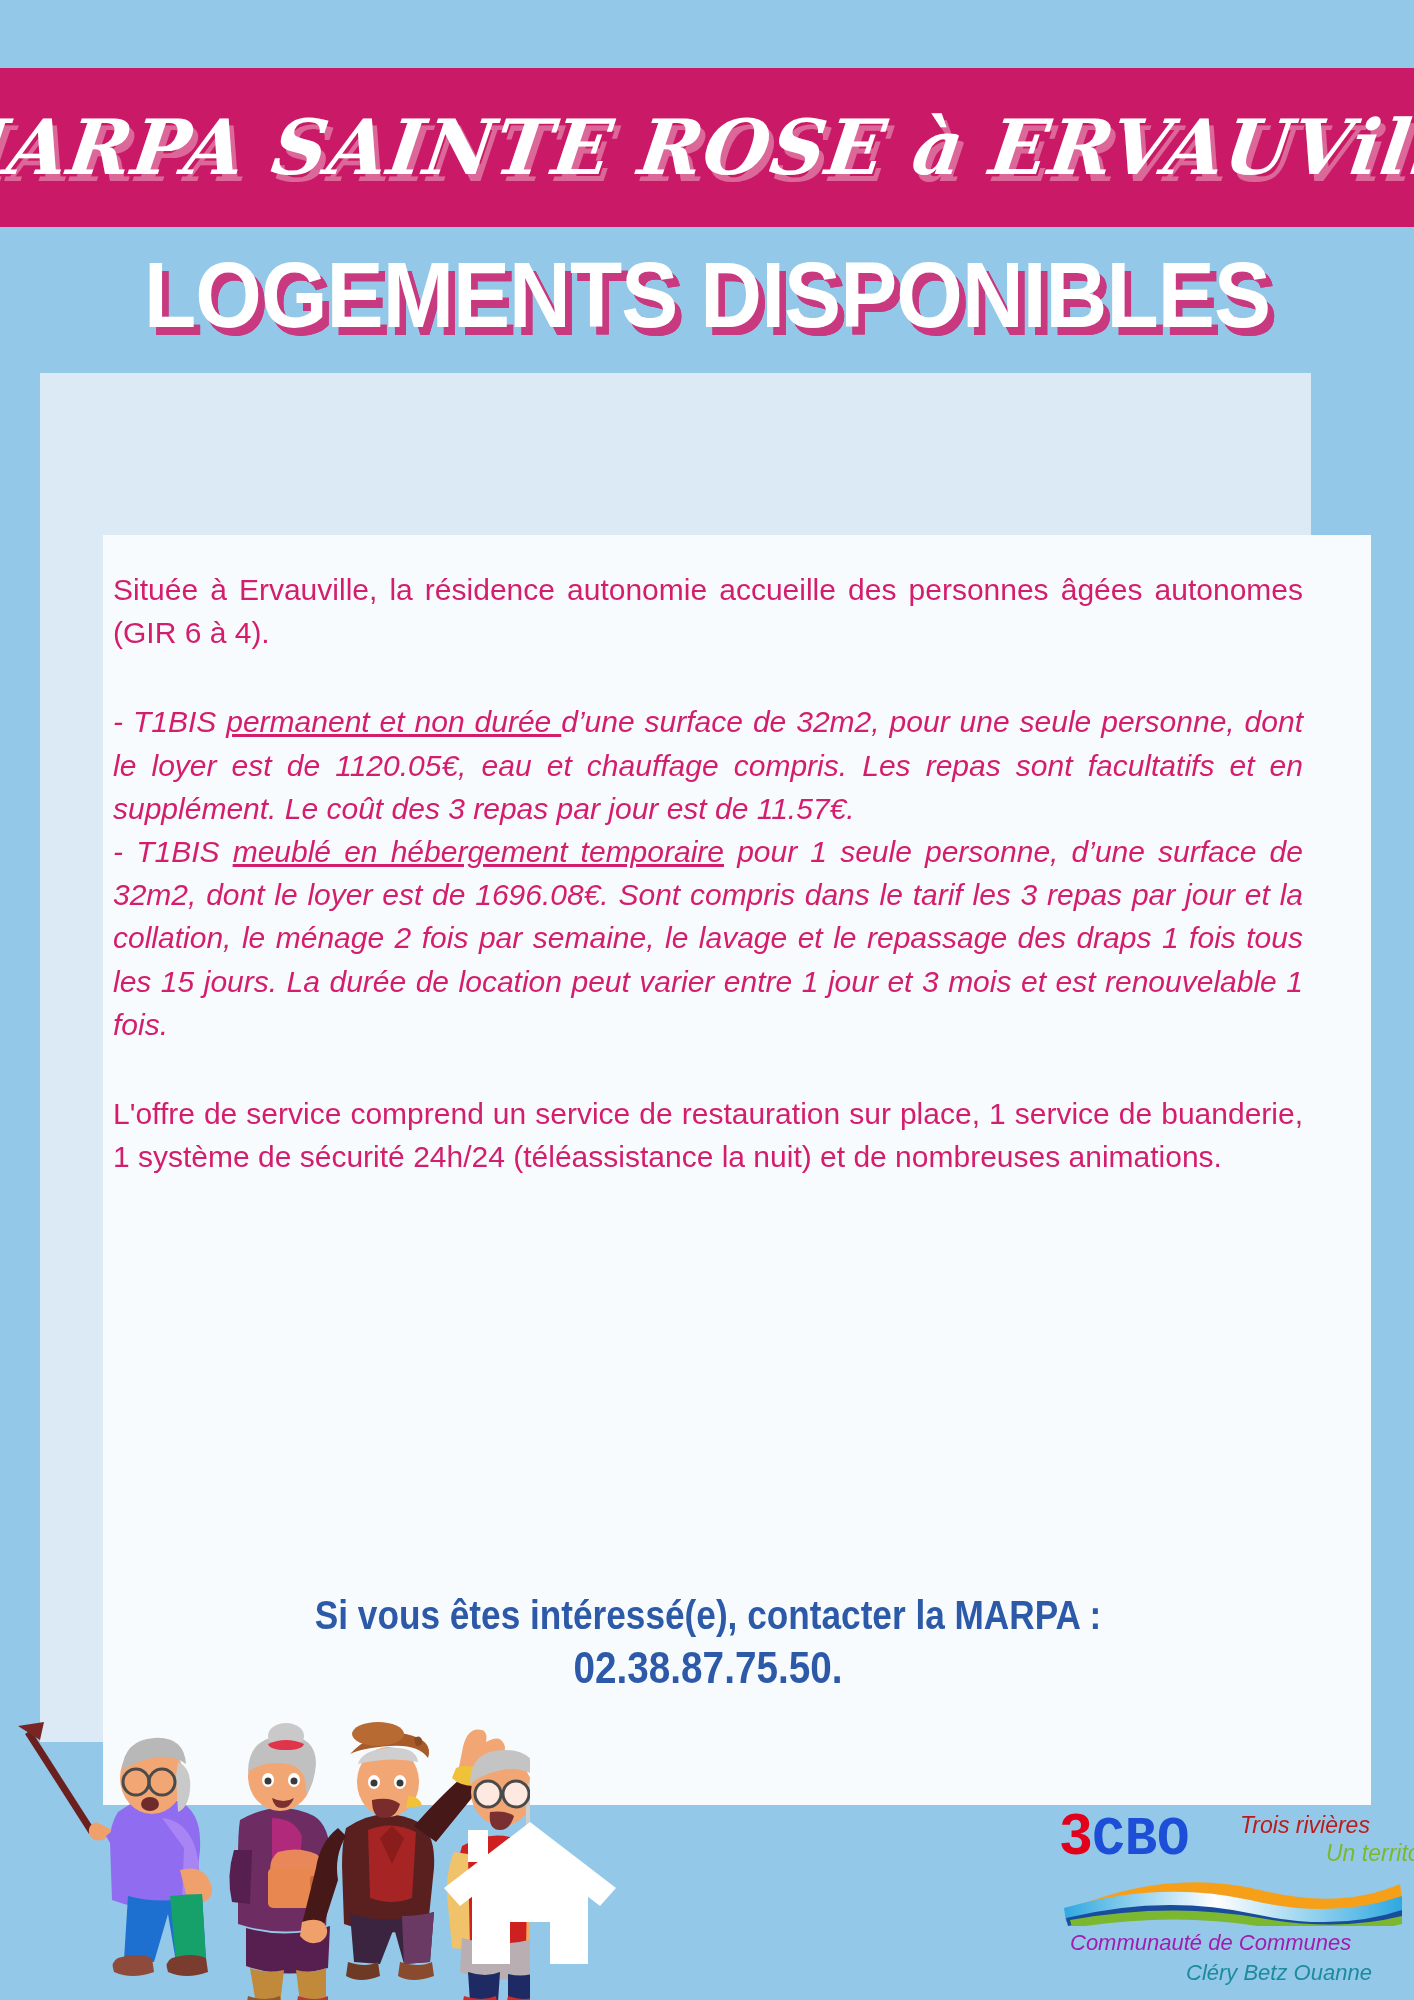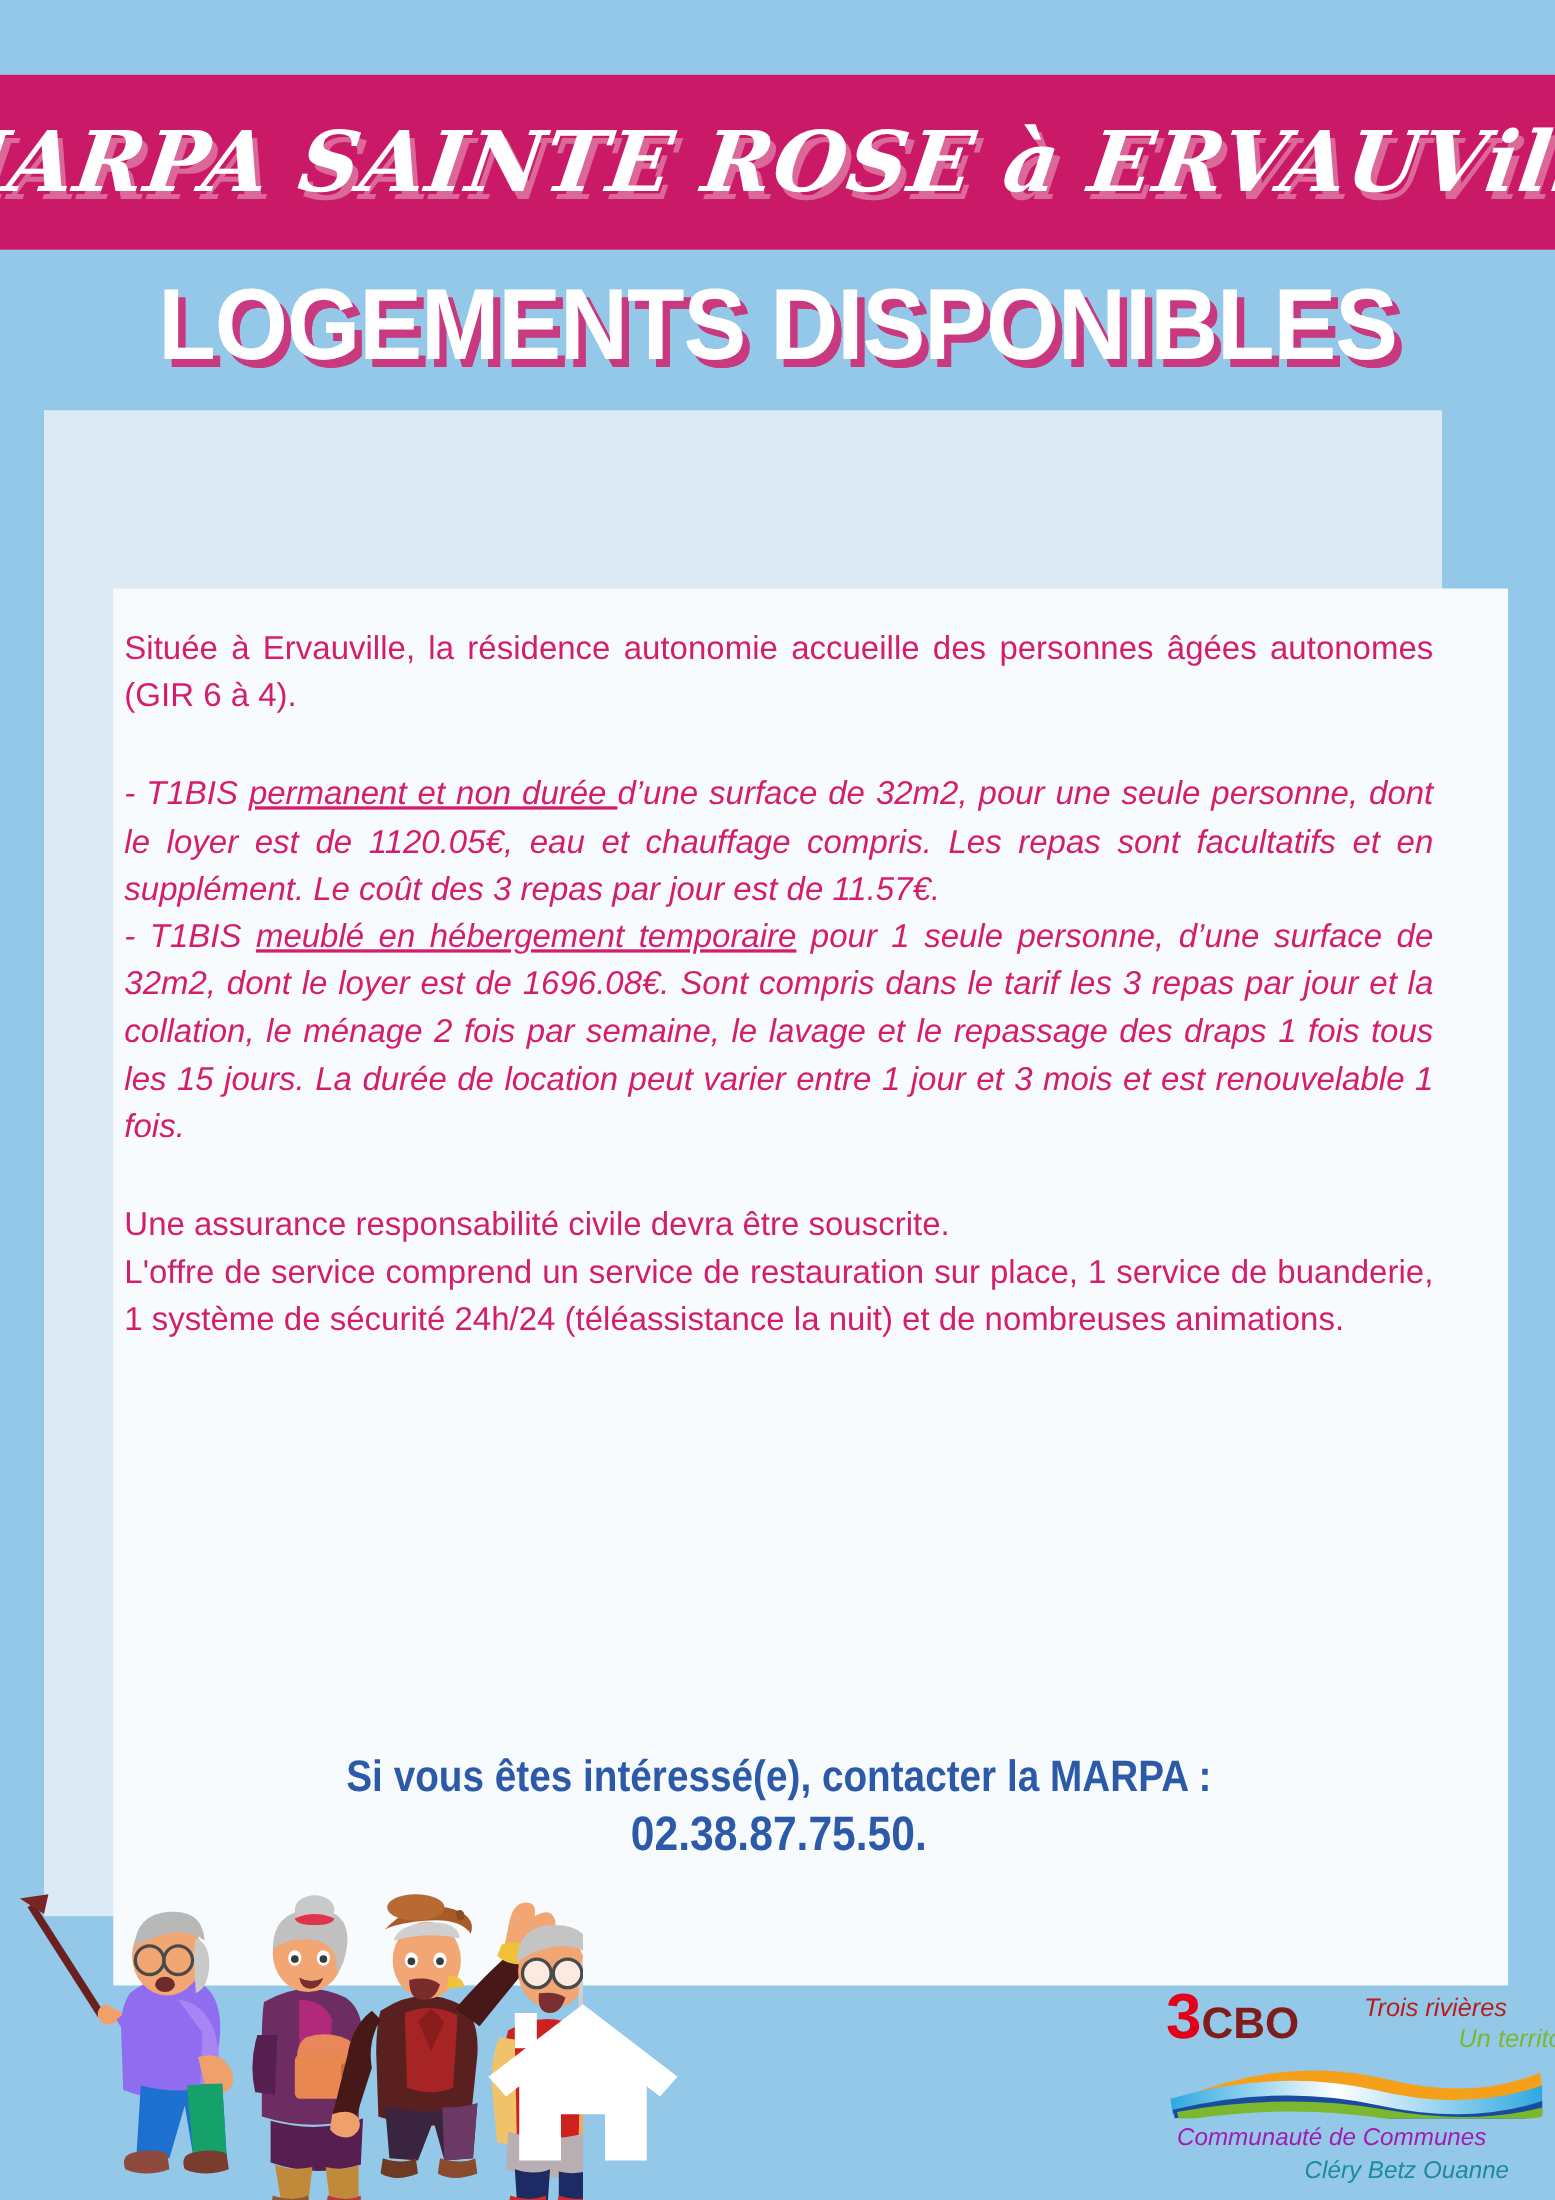--- a/index.html
+++ b/index.html
@@ -90,21 +90,21 @@
   
   .house{ position:absolute; left:440px; top:1812px; width:180px; height:160px; }
 
   
   .people{ position:absolute; left:10px; top:1700px; width:520px; height:300px; }
 
   
   .logo{ position:absolute; left:1060px; top:1800px; width:344px; height:190px; }
   .logo-row{ position:absolute; left:0; top:0; display:flex; align-items:baseline; }
   .logo-3{ color:#e2001a; font-size:58px; font-weight:700; font-family:"Liberation Sans", sans-serif; }
-  .logo-cbo{ color:#7f1d1d; font-size:40px; font-weight:700; font-family:Liberation Sans, sans-serif; }
+  .logo-cbo{ color:#1d4ed8; font-size:54px; font-weight:700; font-family:Liberation Mono, monospace; }
   .logo-tag1{
     position:absolute; left:180px; top:12px;
     color:#b91c1c; font-size:23px; font-style:italic;
     font-family:"Liberation Sans", sans-serif; white-space:nowrap;
   }
   .logo-tag2{
     position:absolute; left:218px; top:40px;
     color:#7cb82f; font-size:23px; font-style:italic;
     font-family:"Liberation Sans", sans-serif; white-space:nowrap;margin-left:48px;
   }
@@ -138,21 +138,20 @@
 
   <div class="gap-md"></div>
 
 
   <p class="ital-para"><span>-  T1BIS </span><span class="u">permanent et non durée </span><span>d’une surface de 32m2, pour une seule personne, dont le loyer est de 1120.05€, eau et chauffage compris. Les repas sont facultatifs et en supplément. Le coût des 3 repas par jour est de 11.57€.</span></p>
 
   <p class="ital-para"><span>-  T1BIS </span><span class="u">meublé en hébergement temporaire</span><span> pour 1 seule personne, d’une surface de 32m2, dont le loyer est de 1696.08€. Sont compris dans le tarif les 3 repas par jour et la collation, le ménage 2 fois par semaine, le lavage et le repassage des draps 1 fois tous les 15 jours. La durée de location peut varier entre 1 jour et 3 mois et est renouvelable 1 fois.</span></p>
 
   <div class="gap-md"></div>
 
-  <p>Une assurance responsabilité civile devra être souscrite.</p>
   <p class="para-just">L'offre de service comprend un service de restauration sur place, 1 service de buanderie, 1 système de sécurité 24h/24 (téléassistance la nuit) et de nombreuses animations.</p>
 </div>
 
 <div class="contact">
   <div>Si vous êtes intéressé(e), contacter la MARPA :</div>
   <div class="phone">02.38.87.75.50.</div>
 </div>
 
 <svg class="people" viewBox="0 0 520 300">
 

